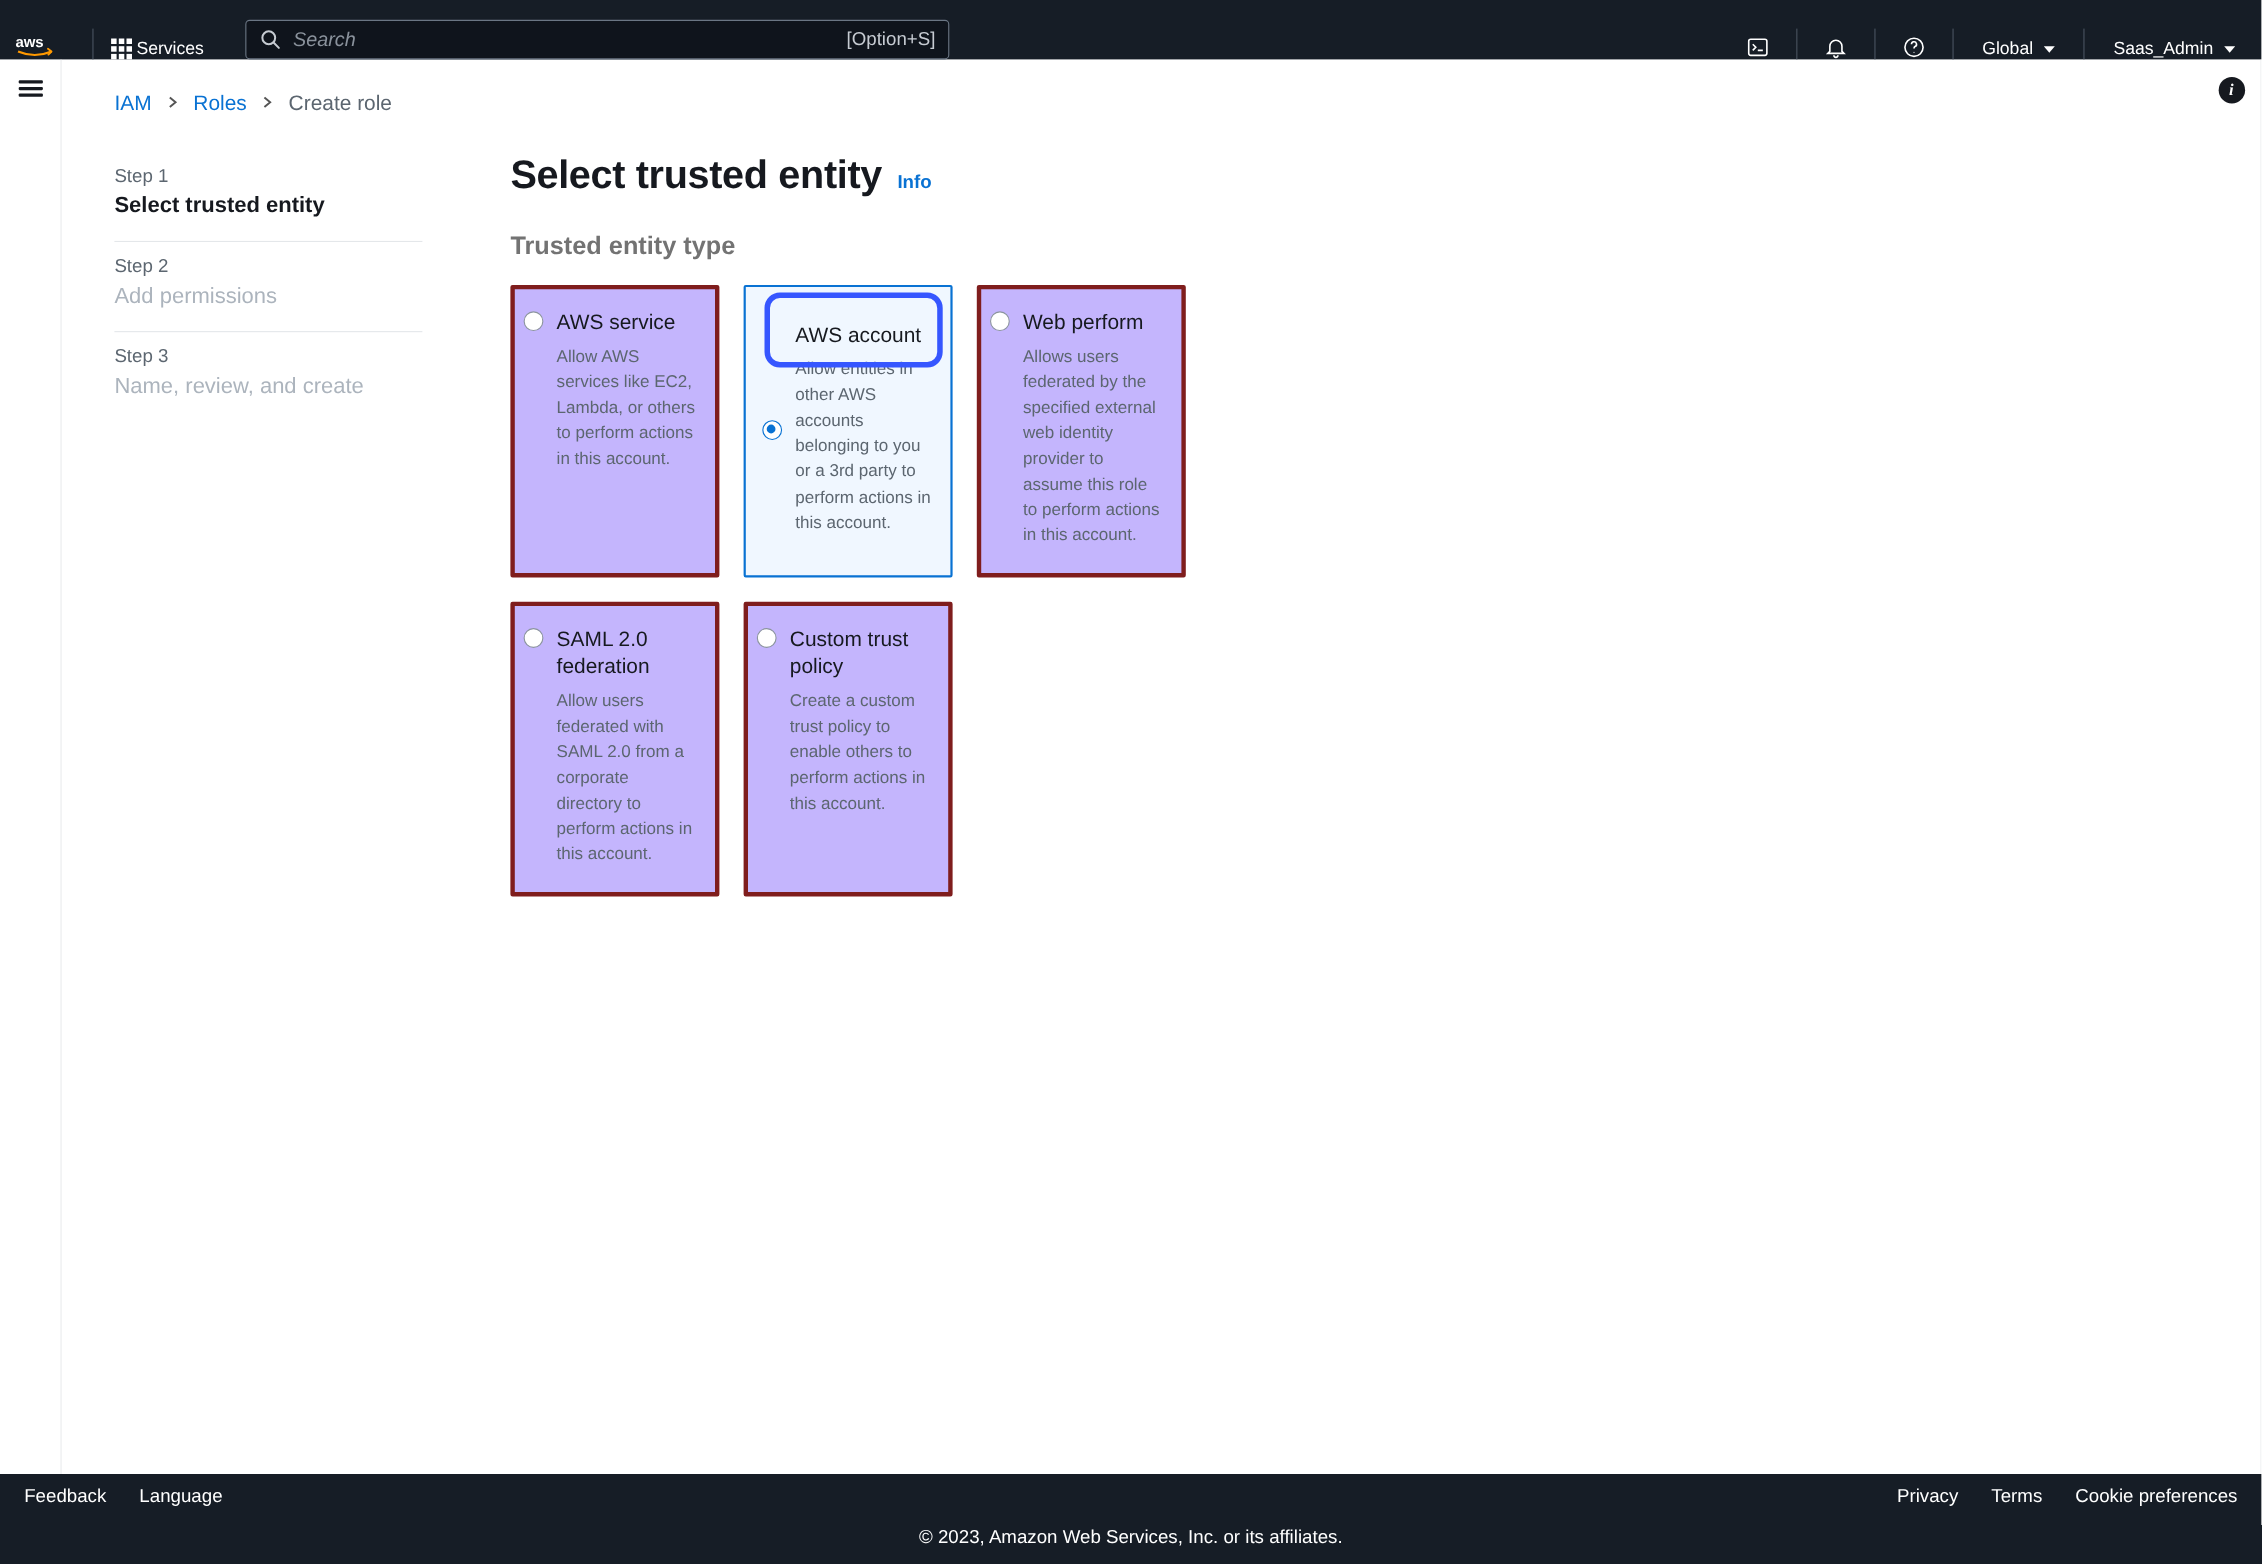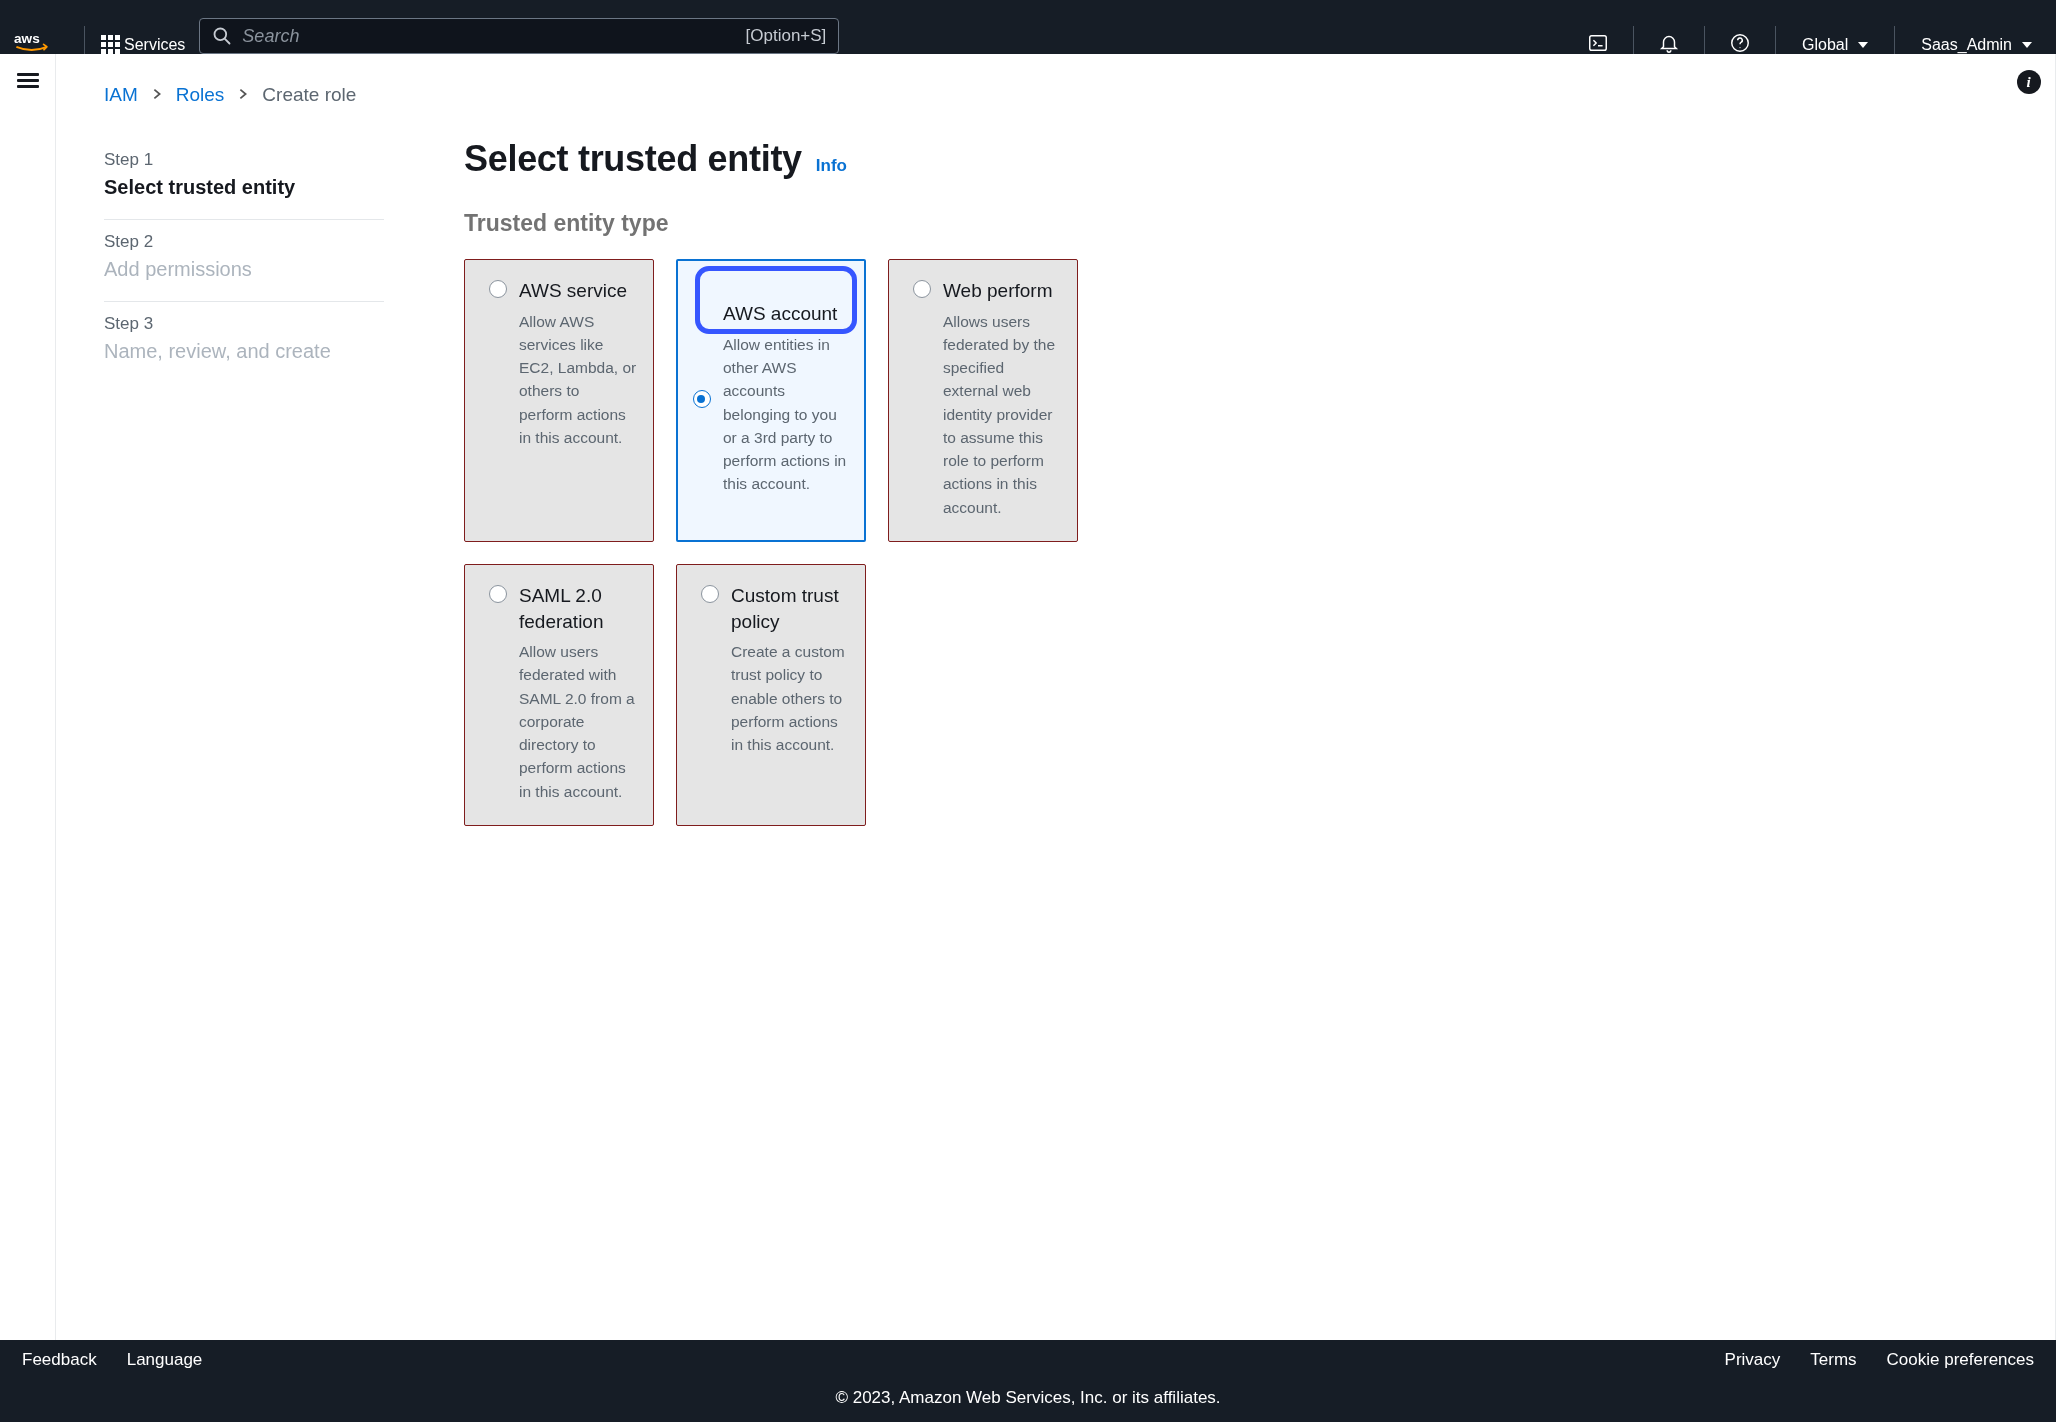--- a/index.html
+++ b/index.html
@@ -28,21 +28,21 @@
   .grid-icon span { background:#fff; width:5px; height:5px; }
 
   .search-wrap {
     flex:0 0 640px;
     display:flex; align-items:center;
     background:#0f141c;
     border:1px solid #6b7684;
     border-radius:4px;
     height:36px;
     padding:0 12px;
-    margin-left:4px;
+    margin-left:28px;
     color:#8a929c;
   }
   .search-wrap input {
     flex:1; background:transparent; border:none; outline:none;
     color:#fff; font-size:18px; font-style:italic;
     padding-left:10px;
   }
   .search-wrap input::placeholder { color:#8a929c; }
   .search-shortcut { font-size:17px; color:#c6cbd2; font-style:normal; }
 
@@ -110,22 +110,22 @@
   
   .main { flex:1; }
   .page-title { display:flex; align-items:baseline; gap:14px; margin-bottom:30px; }
   .page-title h1 { font-size:36px; font-weight:700; color:#16191f; letter-spacing:-0.3px; }
   .info-link { color:#0972d3; font-size:17px; font-weight:600; cursor:pointer; }
 
   .section-heading { font-size:23px; font-weight:700; color:#737373; margin-bottom:22px; }
 
   .tiles { display:grid; grid-template-columns:repeat(3, 190px); gap:22px; }
   .tile {
-    border:1px solid #7f1d1d; border-radius:2px; padding:18px 16px 22px 24px;
-    background:#e5e5e5; cursor:pointer; position:relative;
+    border:4px solid #7f1d1d; border-radius:2px; padding:18px 16px 22px 8px;
+    background:#c4b5fd; cursor:pointer; position:relative;
     display:flex; gap:12px;
   }
   .tile.selected { border:2px solid #0972d3; background:#f0f7ff; padding:17px 15px 21px 15px;align-items:center; }
 
   .radio {
     width:18px; height:18px; border:1.5px solid #8b949e; border-radius:50%;
     flex-shrink:0; margin-top:2px; position:relative; background:#fff;
   }
   .tile.selected .radio { border-color:#0972d3; }
   .tile.selected .radio::after {

